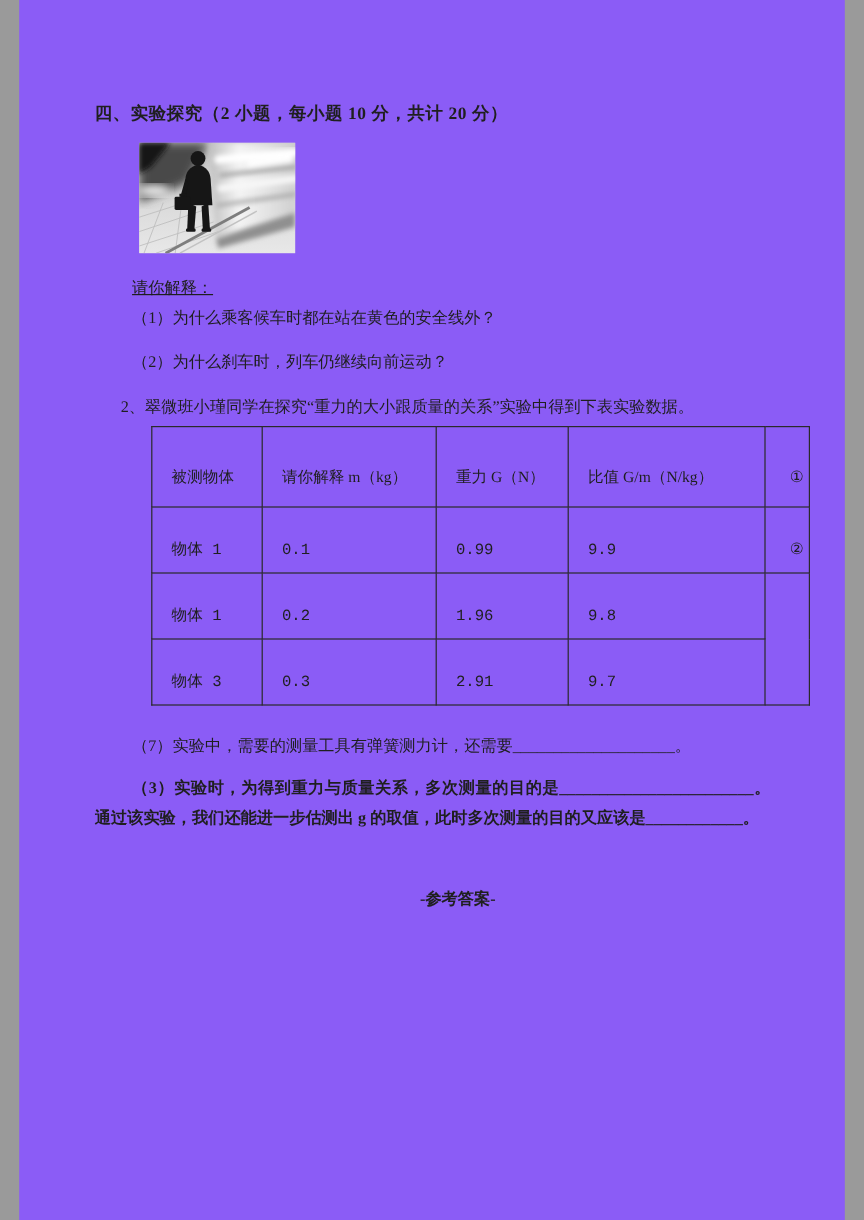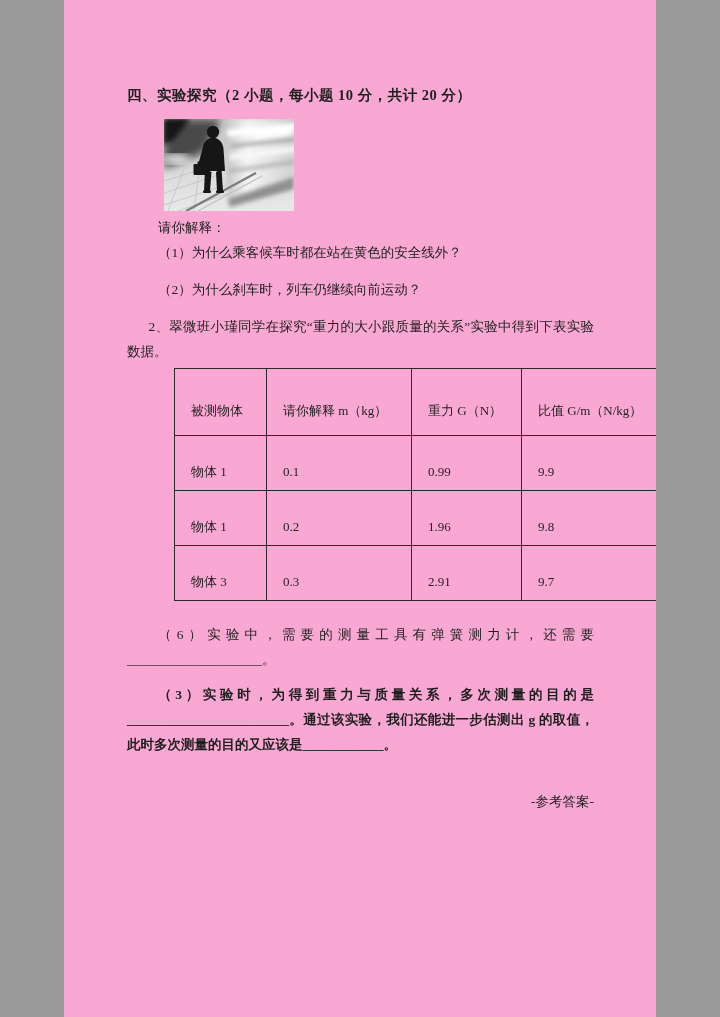--- a/index.html
+++ b/index.html
@@ -1,19 +1,19 @@
 <!DOCTYPE html>
 <html><head>
 <meta charset="utf-8">
 <style>
   html,body{margin:0;padding:0;background:#9a9a9a;}
   .page{
     position:relative;
-    width:592px;height:1017px;
-    background:#f9a8d4;
+    width:688px;height:1017px;
+    background:#8b5cf6;
     margin:0 auto;
     font-family:"Liberation Serif","DejaVu Serif",serif;
     color:#1f1f1f;
     overflow:hidden;
   }
   .content{
     padding:85px 62px 0 63px;
     font-size:13.5px;
     line-height:25px;
   }
@@ -26,51 +26,51 @@
   p{margin:0;}
   .para{ text-align:justify; }
   .q1-para{ margin-top:22px; text-indent:.4em; }
   .photo{
     margin:14px 0 0 37px;
     width:130px;height:92px;
     display:block;
     background:#d9d9d9;
   }
   .indent2{ text-indent:2.3em; }
-  .prompt-line{ margin-top:4px; }
+  .prompt-line{ margin-top:16px;text-decoration:underline; }
   .q1-sub1{ }
   .q1-sub2{ margin-top:12px; }
   .q2-intro{ margin-top:12px; text-indent:1.6em; }
   table.data-table{
     border-collapse:collapse;
     margin:4px 0 0 47px;
     table-layout:fixed;
     width:548px;
   }
   table.data-table td{
     border:1.5px solid #2a2a2a;
     font-size:13px;
     padding:16px 0 0 16px;
     vertical-align:middle;
     overflow:hidden;
     white-space:nowrap;
   }
   table.data-table tr.hdr td{ height:50px; }
-  table.data-table tr.row td{ height:38px; }
+  table.data-table tr.row td{ height:38px;font-family:Liberation Mono, monospace; }
   td.circ{ text-align:center; padding:0; }
   .col1{width:92px;} .col2{width:145px;} .col3{width:110px;} .col4{width:164px;} .col5{width:37px;}
   .q2-sub1{ margin-top:21px; }
   .q2-sub2{ margin-top:12px; }
   .q2-sub3{ margin-top:10px;font-weight:bold; }
   .q2-sub4{ margin-top:13px; }
   .answer-divider{
-    margin-top:32px;
-    text-align:right;
+    margin-top:42px;
+    text-align:center;
     text-indent:42px;
-    font-weight:normal;
+    font-weight:bold;
     font-size:13.5px;
   }
 </style>
 </head>
 <body>
 
 <div class="page">
   <div class="content">
 
     <p class="section-heading">四、实验探究（2 小题，每小题 10 分，共计 20 分）</p>
@@ -169,19 +169,19 @@
         </tr>
         <tr class="row">
           <td>物体 3</td>
           <td>0.3</td>
           <td>2.91</td>
           <td>9.7</td>
         </tr>
       </tbody>
     </table>
 
-    <p class="para indent2 q2-sub1">（6）实验中，需要的测量工具有弹簧测力计，还需要____________________。</p>
+    <p class="para indent2 q2-sub1">（7）实验中，需要的测量工具有弹簧测力计，还需要____________________。</p>
     <p class="para indent2 q2-sub3">（3）实验时，为得到重力与质量关系，多次测量的目的是________________________。通过该实验，我们还能进一步估测出 g 的取值，此时多次测量的目的又应该是____________。</p>
 
     <p class="answer-divider">-参考答案-</p>
 
   </div>
 </div>
 
 </body></html>

